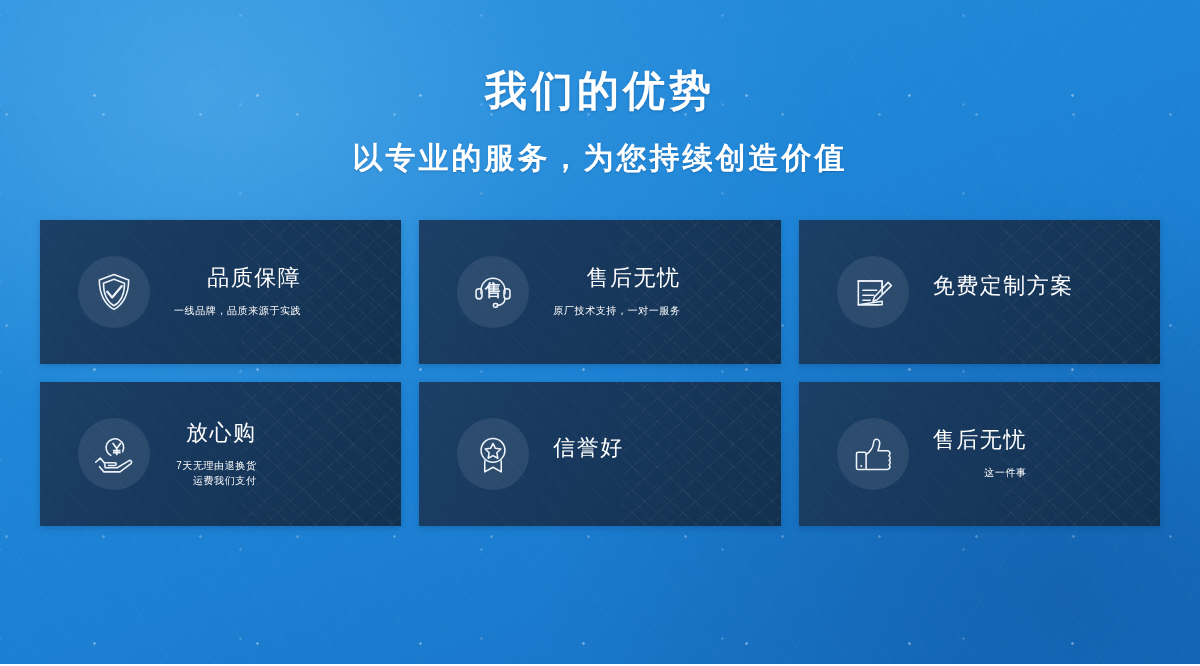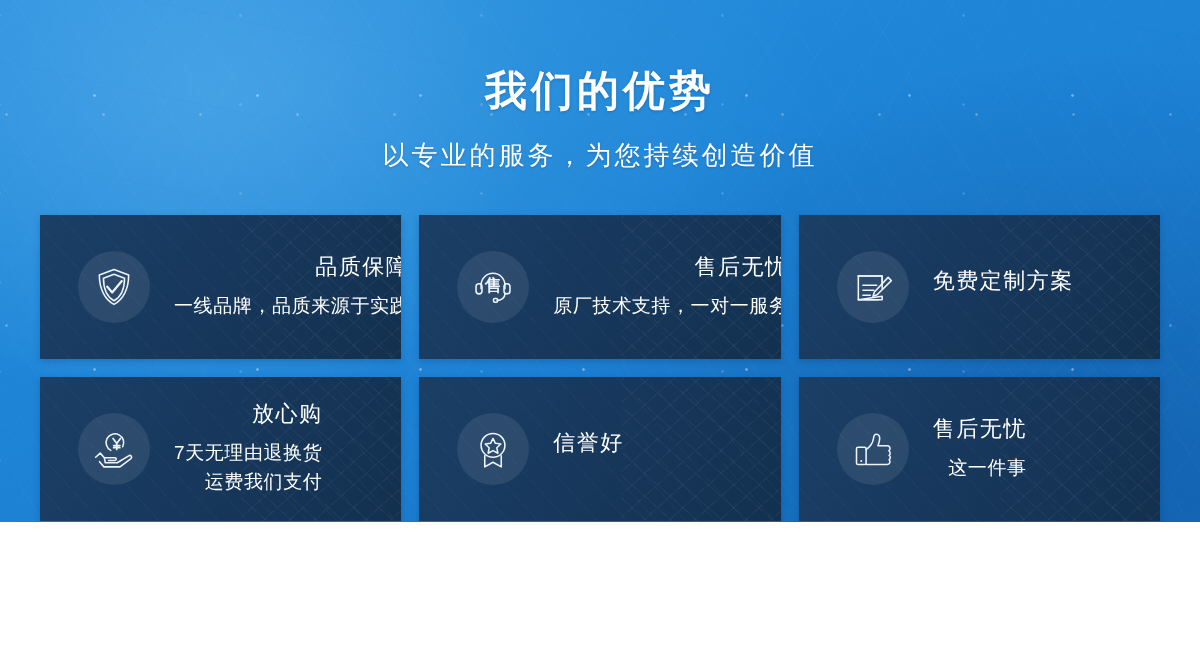--- a/index.html
+++ b/index.html
@@ -9,21 +9,21 @@
   body {
     width: 1200px;
     height: 666px;
     overflow: hidden;
     font-family: "Liberation Sans", "DejaVu Sans", sans-serif;
   }
 
   .banner {
     position: relative;
     width: 1200px;
-    height: 522px;
+    height: 664px;
     overflow: hidden;
     background:
       radial-gradient(ellipse 900px 520px at 22% 18%, rgba(90,180,238,0.30) 0%, rgba(90,180,238,0) 62%),
       radial-gradient(ellipse 760px 600px at 88% 88%, rgba(10,72,140,0.38) 0%, rgba(10,72,140,0) 68%),
       linear-gradient(160deg, #2a90de 0%, #1f86d7 38%, #1c7fd2 62%, #176fc2 100%);
   }
 
   
   .bg-mesh {
     position: absolute;
@@ -79,22 +79,22 @@
     font-size: 42px;
     font-weight: bold;
     color: #ffffff;
     letter-spacing: 4px;
     line-height: 1.1;
     margin: 0;
     text-shadow: 0 1px 3px rgba(0,40,90,0.28);
   }
   .subtitle {
     margin: 26px 0 0 0;
-    font-size: 26px;
-    font-weight: normal;
+    font-size: 30px;
+    font-weight: bold;
     color: #ffffff;
     letter-spacing: 3px;
     line-height: 1.2;
     text-shadow: 0 1px 2px rgba(0,40,90,0.25);
   }
 
   .cards {
     position: relative;
     margin: 44px auto 0 auto;
     width: 1120px;
@@ -175,21 +175,21 @@
   .card-title {
     font-size: 22px;
     font-weight: normal;
     color: #ffffff;
     letter-spacing: 1.5px;
     line-height: 1.1;
     margin: 0 0 13px 0;
     white-space: nowrap;
   }
   .card-desc {
-    font-size: 19px;
+    font-size: 10px;
     color: #ffffff;
     letter-spacing: 0.6px;
     line-height: 1.5;
     margin: 0;
   }
   .card-desc span { display: block; white-space: nowrap; }
 
   
   .card.indent-title .card-title { padding-left: 12px; }
 </style>

